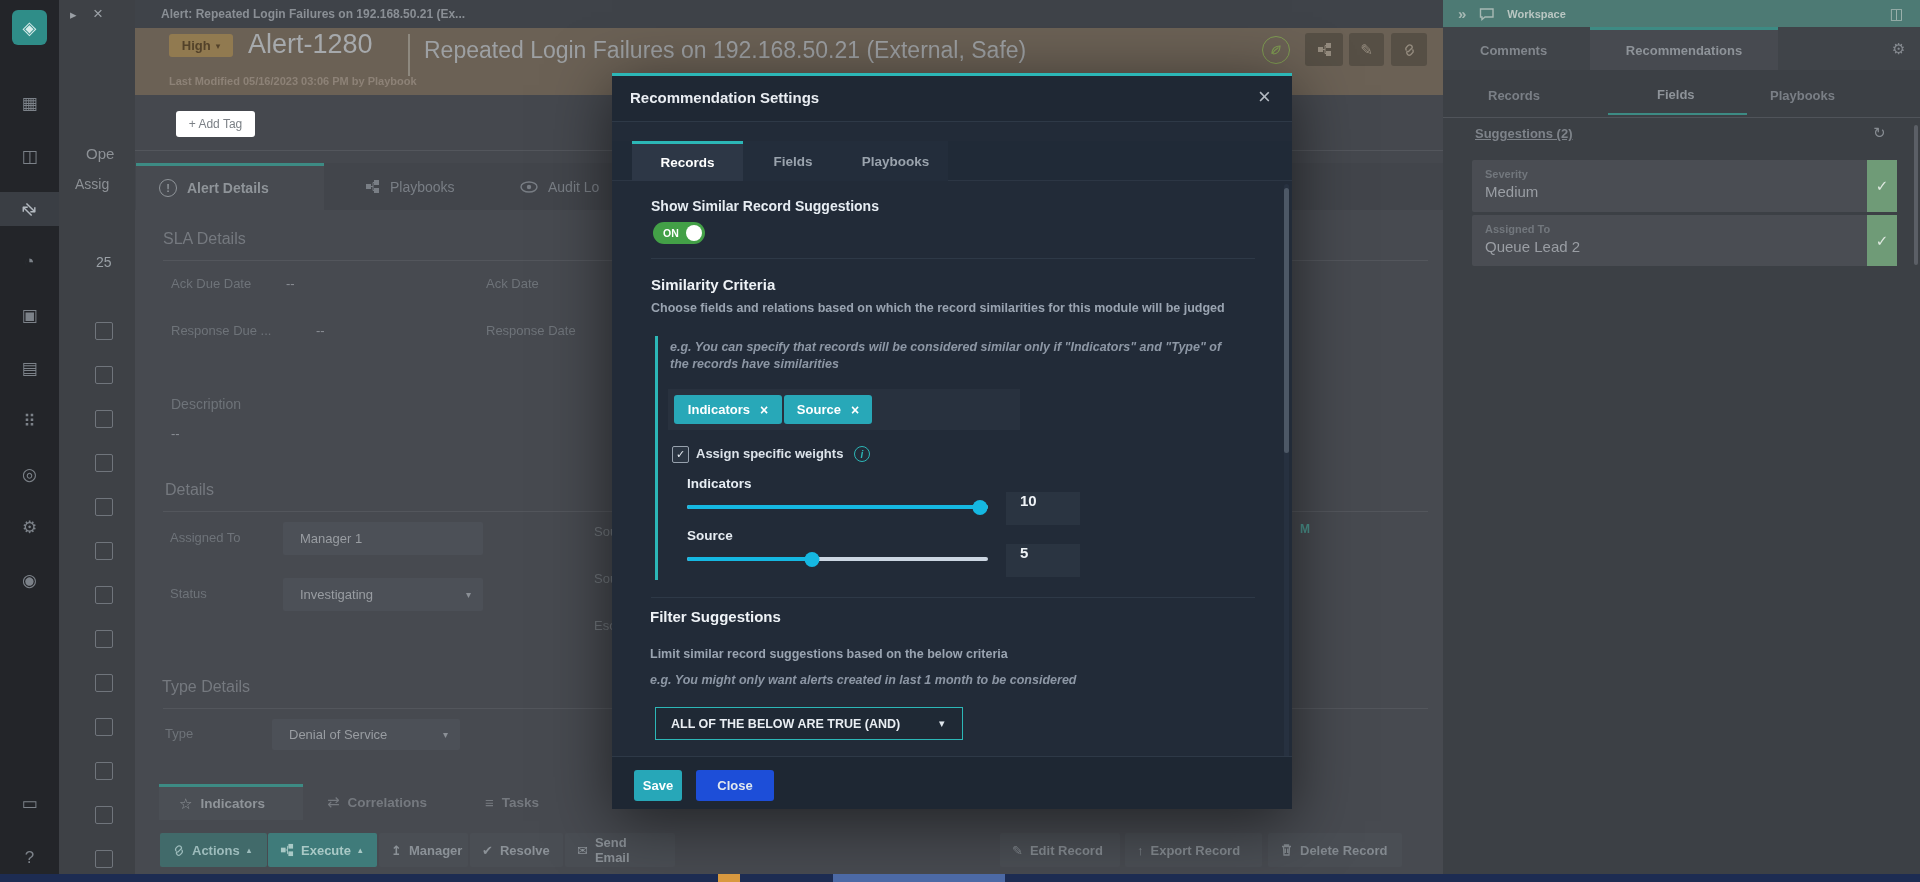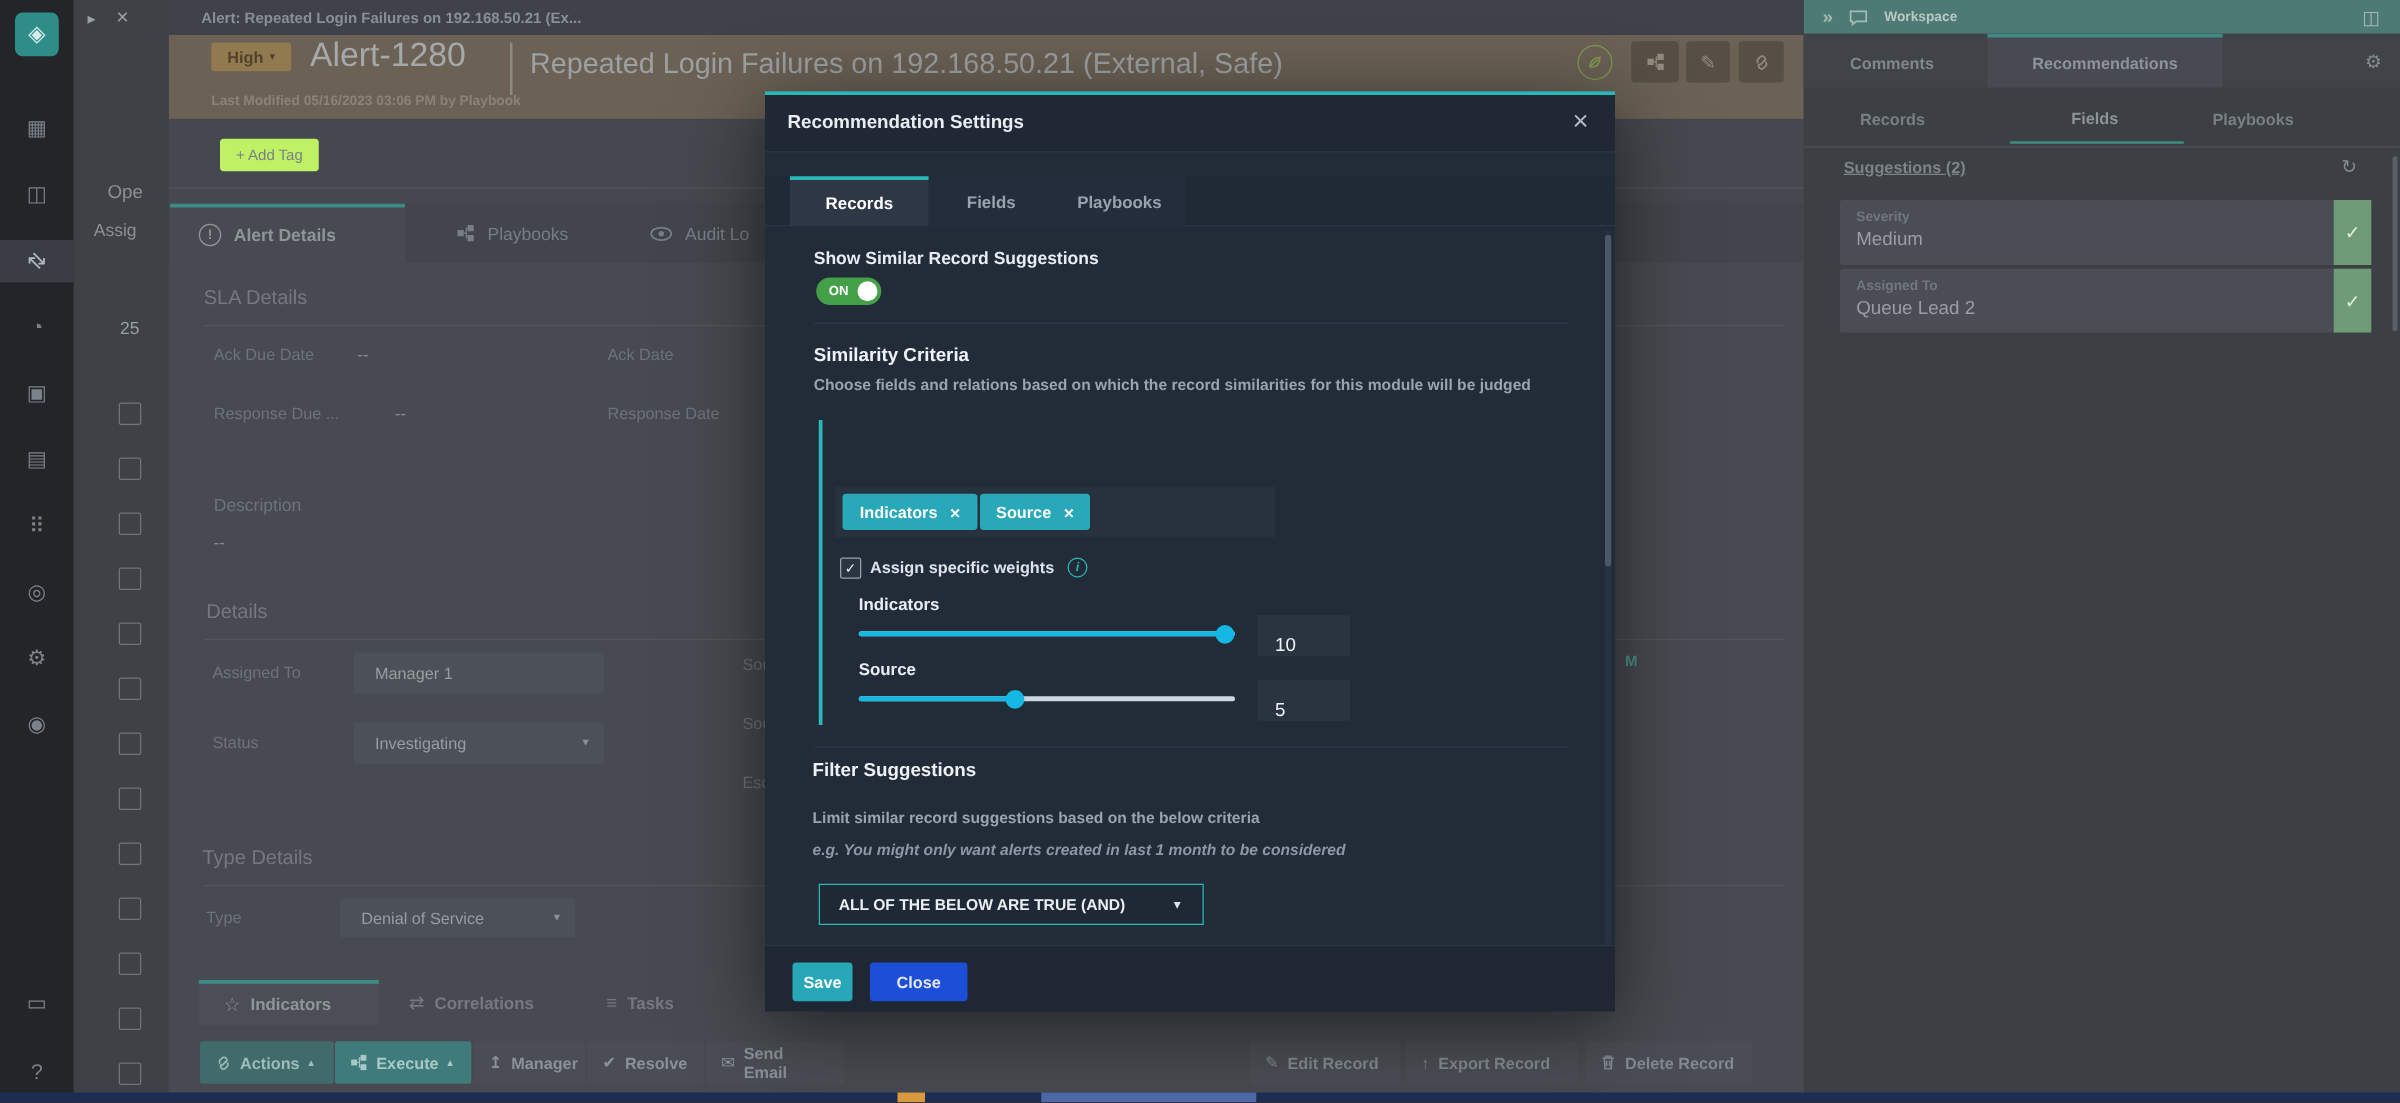--- a/index.html
+++ b/index.html
@@ -31,21 +31,21 @@
   .abtn.dark{background:#4a4e54;color:#8b9197;}
   
   #ws{left:1443px;top:0;width:477px;height:882px;background:#3c4045;overflow:hidden;}
   
   #modal{left:612px;top:73px;width:680px;height:733px;background:#222b38;border-top:3px solid #2cb7b7;box-shadow:0 12px 60px rgba(0,0,0,.55);z-index:50;}
   .chip{background:#28a8b8;border-radius:3px;color:#fff;font-weight:bold;font-size:13px;display:flex;align-items:center;justify-content:center;gap:10px;}
   .mtabb{height:40px;box-sizing:border-box;display:flex;align-items:center;justify-content:center;font-weight:bold;font-size:13.5px;}
   .track{height:4px;border-radius:2px;background:#ccd6e2;}
   .fill{position:absolute;left:0;top:0;height:4px;border-radius:2px;background:#15b8e2;}
   .knob{position:absolute;top:-5.5px;width:15px;height:15px;border-radius:50%;background:#15b8e2;transform:translateX(-50%);}
-  .vbox{background:#2a3441;color:#eef2f6;font-weight:normal;font-size:15px;display:flex;align-items:flex-end;padding-left:14px;box-sizing:border-box;}
+  .vbox{background:#2a3441;color:#eef2f6;font-weight:bold;font-size:15px;display:flex;align-items:flex-start;padding-left:14px;box-sizing:border-box;}
   .mdiv{background:#2e3947;height:1px;}
 </style>
 </head>
 <body>
 
 <div id="screen">
 
   <svg width="0" height="0" style="position:absolute">
     <defs>
       <g id="orgchart">
@@ -164,21 +164,21 @@
       <div class="a ctr" style="left:1214px;top:5px;width:35px;height:33px;background:#564f45;border-radius:3px;color:#948b7e;font-size:15px;">
           <span>✎</span>
         </div>
       <div class="a ctr" style="left:1256px;top:5px;width:36px;height:33px;background:#564f45;border-radius:3px;color:#948b7e;">
           <svg width="14" height="14" viewBox="0 0 14 14">
             <use href="#linkic"></use>
           </svg>
         </div>
     </div>
 
-    <div class="a ctr" style="left:41px;top:111px;width:79px;height:26px;background:#bef264;border-radius:3px;font-size:12px;color:#7b8086;">
+    <div class="a ctr" style="left:41px;top:111px;width:79px;height:26px;background:#ffffff;border-radius:3px;font-size:12px;color:#7b8086;">
         <span>+ Add Tag</span>
       </div>
     <div class="a hr" style="left:0;top:150px;width:1308px;"></div>
 
     <div class="a" style="left:0;top:163px;width:1308px;height:47px;background:#42454b;">
       <div class="a mtab active row" style="left:1px;top:0;width:188px;gap:10px;padding-left:23px;">
         <span class="ctr" style="width:16px;height:16px;border:1.5px solid #8f9499;border-radius:50%;color:#8f9499;font-size:11px;font-weight:bold;">!</span>
         <span class="b" style="font-size:14px;color:#8f9499;">Alert Details</span>
       </div>
       <div class="a mtab row" style="left:190px;top:0;width:170px;gap:10px;padding-left:40px;color:#797e85;">
@@ -356,20 +356,21 @@
     <div class="a" style="left:41px;top:146px;width:52px;height:22px;background:#43a047;border-radius:11px;">
       <span class="a b" style="left:10px;top:5px;font-size:10.5px;color:#fff;">ON</span>
       <div class="a" style="left:33px;top:3px;width:16px;height:16px;background:#fff;border-radius:50%;"></div>
     </div>
     <div class="a mdiv" style="left:39px;top:182px;width:604px;"></div>
 
     <span class="a b" style="left:39px;top:200px;font-size:15px;color:#eef2f6;">Similarity Criteria</span>
     <div class="a b" style="left:39px;top:224px;width:600px;font-size:12.5px;line-height:16px;color:#9aa4b1;">Choose fields and relations based on which the record similarities for this module will be judged</div>
 
     <div class="a" style="left:43px;top:260px;width:3px;height:244px;background:#2cb7b7;"></div>
+    <div class="a b it" style="left:58px;top:263px;width:565px;font-size:12.5px;line-height:17px;color:#8d97a5;">e.g. You can specify that records will be considered similar only if "Indicators" and "Type" of the records have similarities</div>
 
     <div class="a" style="left:56px;top:313px;width:352px;height:41px;background:#28313e;">
       <div class="a chip" style="left:6px;top:6px;width:108px;height:29px;">
         <span>Indicators</span>
         <span class="b" style="font-size:14px;">×</span>
       </div>
       <div class="a chip" style="left:116px;top:6px;width:88px;height:29px;">
         <span>Source</span>
         <span class="b" style="font-size:14px;">×</span>
       </div>

